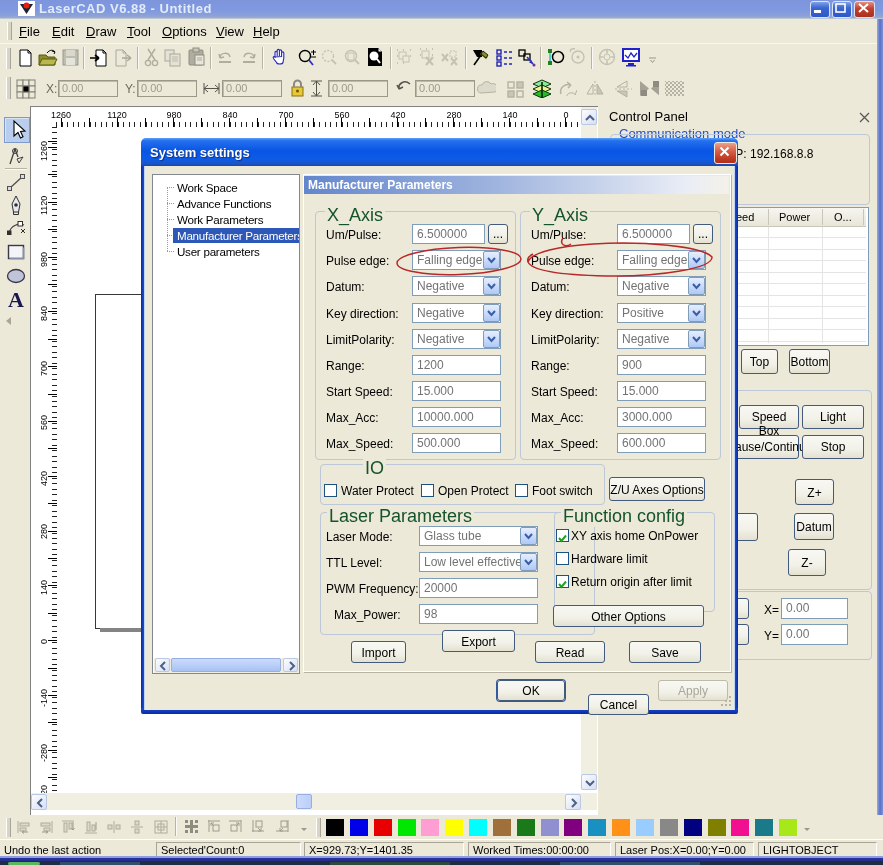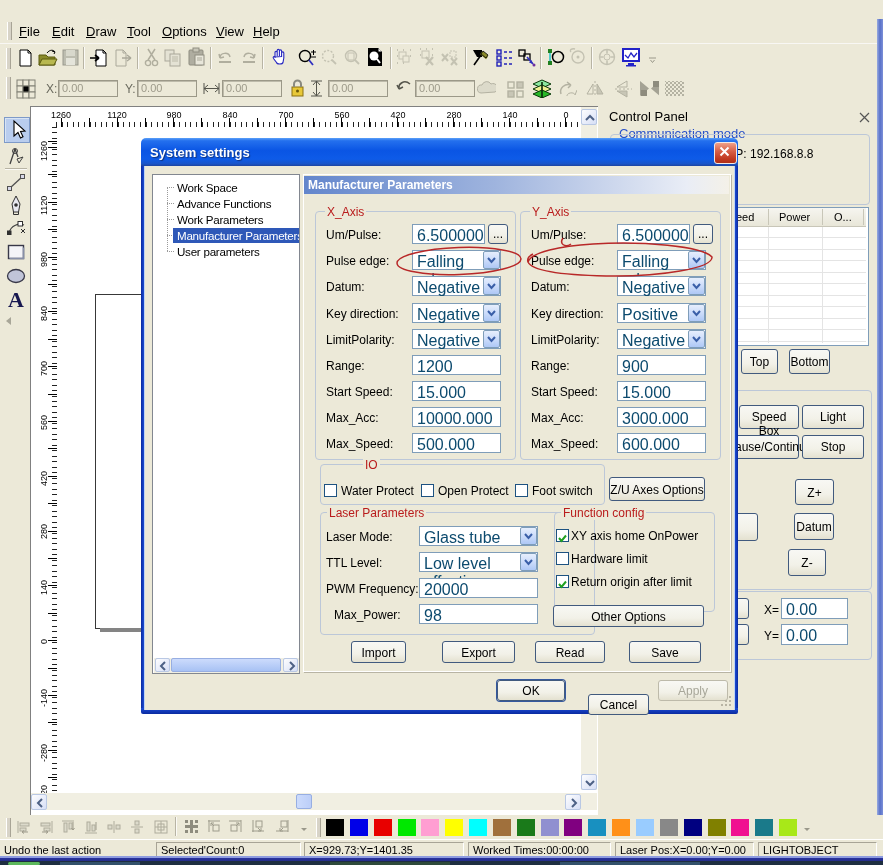--- a/index.html
+++ b/index.html
@@ -40,24 +40,24 @@
 .rnum{position:absolute;font-size:9px;color:#000;}
 .vnum{position:absolute;font-size:9px;color:#000;transform:rotate(-90deg);transform-origin:left top;}
 
 .sbtn{position:absolute;width:16px;height:16px;background:linear-gradient(135deg,#FDFDFE,#D7DFF6);
  border:1px solid #B9C8E4;border-radius:2px;box-sizing:border-box;}
 .sbtn svg{position:absolute;left:1px;top:1px;}
 .sthumb{position:absolute;background:linear-gradient(to right,#CCDBFC,#BCCEF8);border:1px solid #97AEE2;border-radius:2px;box-sizing:border-box;}
 
 #panel{position:absolute;left:603px;top:0;width:274px;height:711px;background:#ECE9D8;}
 .grp{position:absolute;border:1px solid #BCC7D8;border-radius:4px;}
-.grplbl{position:absolute;font-size:12px;color:#b91c1c;background:#ECE9D8;padding:0 2px;}
+.grplbl{position:absolute;font-size:18px;color:#14532d;background:#ECE9D8;padding:0 2px;}
 .btn{position:absolute;border:1px solid #415A7E;border-radius:3px;background:linear-gradient(to bottom,#F8F8F4 0%,#F2F1E8 60%,#E4E1D0 100%);
  font-size:12px;color:#000;text-align:center;font-family:"Liberation Sans",sans-serif;box-sizing:border-box;}
-.inp{position:absolute;background:#fff;border:1px solid #7F9DB9;font-size:16px;color:#0c4a6e;
+.inp{position:absolute;background:#fff;border:1px solid #7F9DB9;font-size:12px;color:#737373;
  padding:2px 0 16px 4px;box-sizing:border-box;}
 
 #redge{position:absolute;left:877px;top:19px;width:6px;height:841px;background:linear-gradient(to right,#98AAE0,#5870C8,#7C90D8);}
 
 #tb3{position:absolute;left:0;top:815px;width:883px;height:24px;background:#ECE9D8;}
 .sw{position:absolute;top:4px;width:18px;height:17px;}
 
 #status{position:absolute;left:0;top:839px;width:883px;height:19px;background:#ECE9D8;border-top:1px solid #FFFFFF;}
 .ssec{position:absolute;top:2px;height:15px;border:1px solid #A8A496;border-bottom-color:#FFF;border-right-color:#FFF;
  font-size:11px;color:#000;padding:1px 0 0 4px;box-sizing:border-box;}
@@ -76,20 +76,44 @@
 #dlgClose{position:absolute;left:573px;top:4px;width:21px;height:20px;border-radius:3px;border:1px solid #F2E8E4;
  background:linear-gradient(to bottom,#F0A088,#D86048 40%,#C03820 80%,#B03018);}
 .treeitem{position:absolute;left:24px;font-size:11.6px;letter-spacing:-0.25px;color:#000;white-space:nowrap;}
 .cmb-ar{position:absolute;width:17px;border:1px solid #7F9DB9;border-radius:2px;
  background:linear-gradient(to bottom,#E6EEFD 0%,#CCDCFA 50%,#AEC8F6 100%);box-sizing:border-box;}
 .chk{position:absolute;width:13px;height:13px;background:#fff;border:1px solid #1D5281;box-sizing:border-box;}
 .dfl{position:absolute;font-size:12px;color:#000;white-space:nowrap;}
 </style></head>
 <body>
 <div id="app">
+  <div id="titlebar">
+    <div class="ticon">
+        <svg width="17" height="15">
+          <polygon points="2,3 15,3 8.5,13" fill="#1A2430"></polygon>
+          <circle cx="8.5" cy="4.5" r="3" fill="#E82010"></circle>
+        </svg>
+      </div>
+    <div id="ttext">LaserCAD V6.88 - Untitled</div>
+    <div class="wbtn" style="left:810px;">
+        <svg width="16" height="13">
+          <rect x="3" y="8" width="7" height="3" fill="#fff"></rect>
+        </svg>
+      </div>
+    <div class="wbtn" style="left:832px;">
+        <svg width="16" height="13">
+          <rect x="3" y="2" width="9" height="8" fill="none" stroke="#fff" stroke-width="1.6"></rect>
+        </svg>
+      </div>
+    <div class="wbtn cl" style="left:854px;width:19px;">
+        <svg width="17" height="13">
+          <path d="M4 2 L13 10 M13 2 L4 10" stroke="#fff" stroke-width="2"></path>
+        </svg>
+      </div>
+  </div>
   <div id="menubar">
     <div class="grip" style="left:7px;top:3px;height:18px;"></div>
     <div class="mitem" style="left:19px;"><u>F</u>ile</div>
     <div class="mitem" style="left:52px;"><u>E</u>dit</div>
     <div class="mitem" style="left:86px;"><u>D</u>raw</div>
     <div class="mitem" style="left:127px;"><u>T</u>ool</div>
     <div class="mitem" style="left:162px;"><u>O</u>ptions</div>
     <div class="mitem" style="left:216px;"><u>V</u>iew</div>
     <div class="mitem" style="left:253px;"><u>H</u>elp</div>
   </div>
@@ -721,21 +745,21 @@
     <div class="dfl" style="left:430px;top:391px;">XY axis home OnPower</div>
     <div class="chk" style="left:415px;top:414px;"></div>
     <div class="dfl" style="left:430px;top:414px;">Hardware limit</div>
     <div class="chk" style="left:415px;top:437px;"><svg width="11" height="11">
           <path d="M2 5 L4.5 8 L9 2.5" fill="none" stroke="#21A121" stroke-width="2"></path>
         </svg></div>
     <div class="dfl" style="left:430px;top:437px;">Return origin after limit</div>
     <div class="btn" style="left:412px;top:467px;width:151px;height:22px;padding-top:4px;">Other Options</div>
 
     <div class="btn" style="left:210px;top:503px;width:55px;height:22px;padding-top:4px;">Import</div>
-    <div class="btn" style="left:301px;top:503px;width:73px;height:22px;padding-top:4px;">Export</div>
+    <div class="btn" style="left:301px;top:492px;width:73px;height:22px;padding-top:4px;">Export</div>
     <div class="btn" style="left:394px;top:503px;width:70px;height:22px;padding-top:4px;">Read</div>
     <div class="btn" style="left:488px;top:503px;width:72px;height:22px;padding-top:4px;">Save</div>
     <div class="btn" style="left:356px;top:542px;width:68px;height:21px;padding-top:3px;box-shadow:0 0 0 1px #35589E;">OK</div>
     <div class="btn" style="left:447px;top:542px;width:61px;height:21px;padding-top:3px;margin-top:14px;">Cancel</div>
     <div class="btn" style="left:517px;top:542px;width:70px;height:21px;padding-top:3px;color:#A8A79A;border-color:#BDBAAA;">Apply</div>
     <div class="cmb-ar" style="left:342px;top:113px;height:18px;"><svg width="15" height="16">
           <path d="M4 6 L7.5 10 L11 6" fill="none" stroke="#3A5FA8" stroke-width="2"></path>
         </svg></div>
     <div class="cmb-ar" style="left:342px;top:139px;height:18px;"><svg width="15" height="16">
           <path d="M4 6 L7.5 10 L11 6" fill="none" stroke="#3A5FA8" stroke-width="2"></path>

